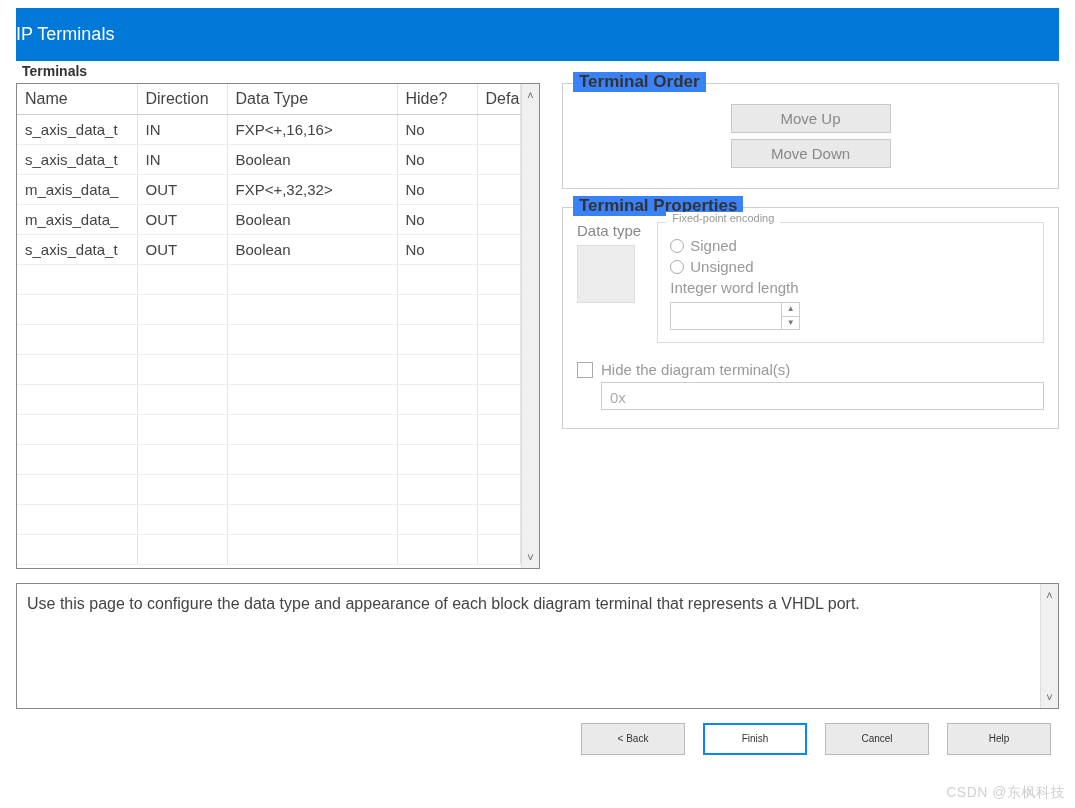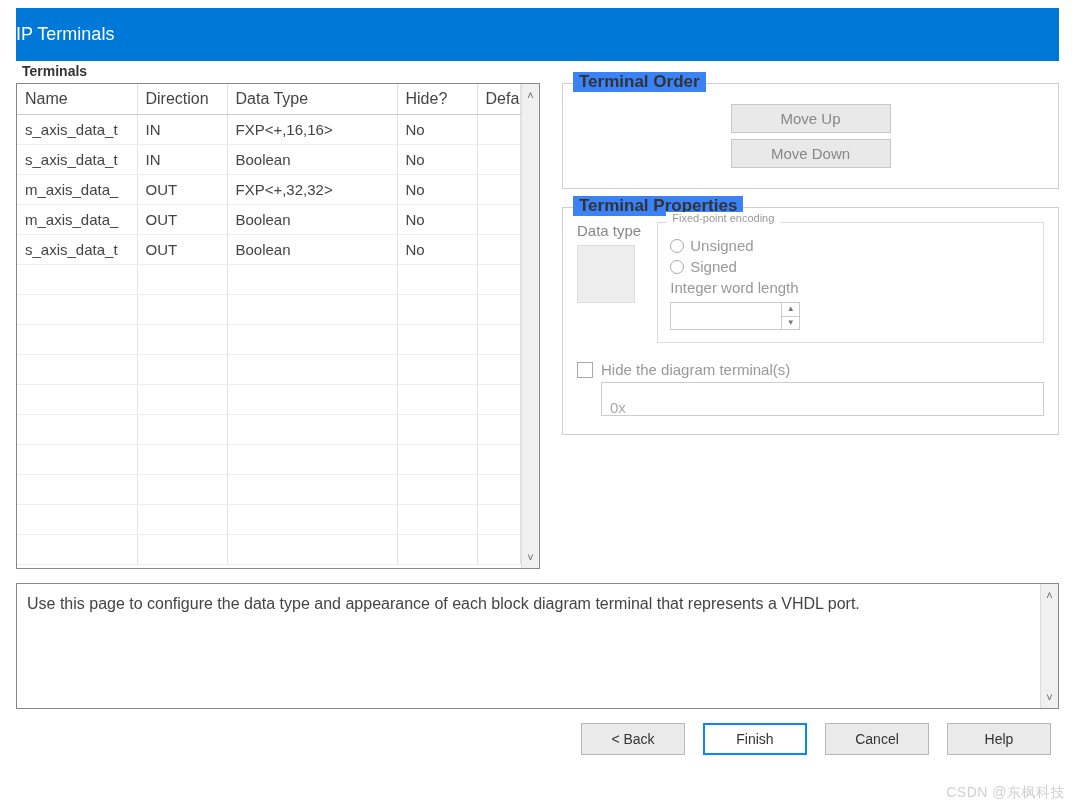--- a/index.html
+++ b/index.html
@@ -141,21 +141,21 @@
   }
   .spinner .spin-btns div:last-child { border-bottom:none; }
 
   .hide-row { display:flex; align-items:center; gap:8px; margin-top:18px; color:#999; }
   .checkbox { width:16px; height:16px; border:1.5px solid #aaa; display:inline-block; }
   .defval-label { margin-left:24px; margin-top:6px; color:#999; }
   .defval-input {
     margin-left:24px; margin-top:4px;
     width: calc(100% - 24px); height:28px;
     border:1px solid #ccc; background:#fff; color:#aaa;
-    padding: 16px 8px;
+    padding: 6px 8px;
   }
 
   
   .desc-wrap {
     margin-top: 14px;
     border: 1px solid #888;
     height: 126px;
     position: relative;
     padding: 8px 28px 8px 10px;
     color: #444;
@@ -173,21 +173,21 @@
   .bottom-bar {
     display:flex; justify-content:flex-end; gap:18px;
     padding: 14px 8px 0 0;
   }
   .wbtn {
     width: 104px; height: 32px;
     background: #eaeaea;
     border: 1px solid #b8b8b8;
     text-align: center;
     line-height: 30px;
-    font-size: 14px;
+    font-size: 10px;
     color: #333;
   }
   .wbtn.primary {
     background: #fff;
     border: 2px solid #0a84ff;
     line-height: 28px;
   }
   .watermark {
     position: absolute;
     right: 10px; bottom: 6px;
@@ -351,25 +351,25 @@
 
         <div class="props-row">
           <div>
             <div class="dt-label">Data type</div>
             <div class="dt-swatch"></div>
           </div>
           <div class="inner-fieldset">
             <div class="legend">Fixed-point encoding</div>
             <div class="radio-row">
               <span class="radio-circle"></span>
-              <span>Unsigned</span>
+              <span>Signed</span>
             </div>
             <div class="radio-row">
               <span class="radio-circle"></span>
-              <span>Signed</span>
+              <span>Unsigned</span>
             </div>
             <div class="iwl-label">Integer word length</div>
             <div class="spinner">
               <div class="spin-input"></div>
               <div class="spin-btns">
                 <div>▲</div>
                 <div>▼</div>
               </div>
             </div>
           </div>

